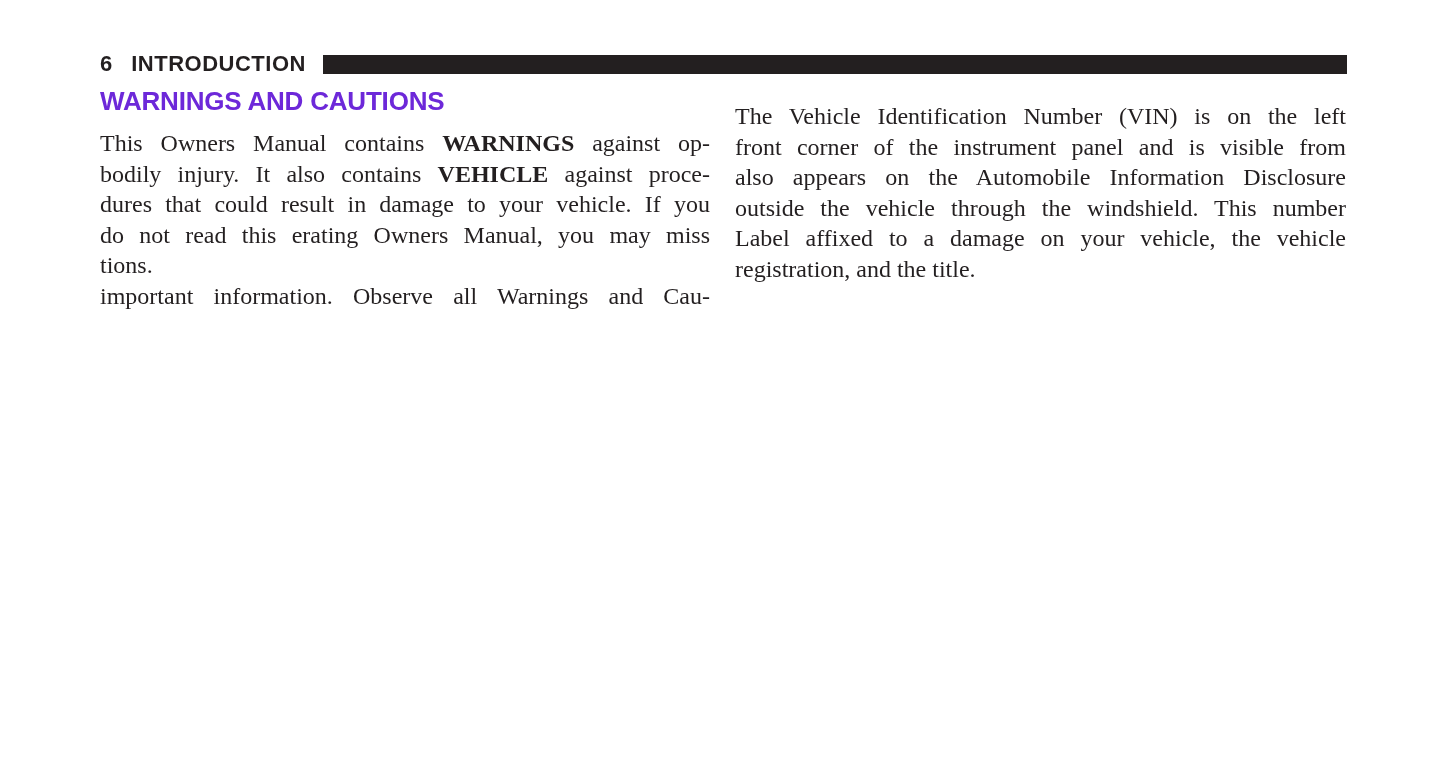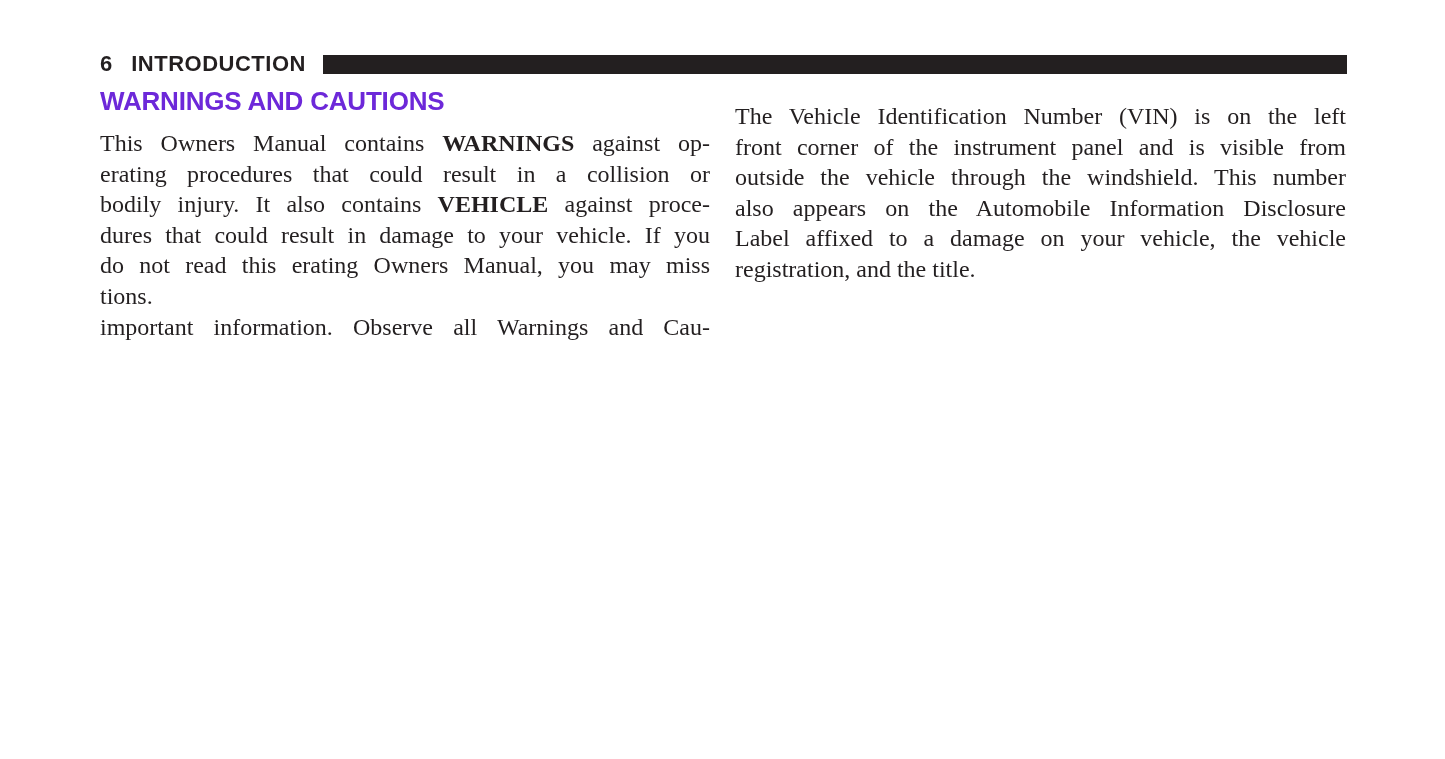--- a/index.html
+++ b/index.html
@@ -75,33 +75,32 @@
   <header class="page-header">
     <span class="page-num">6</span>
     <span class="section-title">INTRODUCTION</span>
     <div class="header-bar"></div>
   </header>
 
   <section class="col col-left">
     <h2>WARNINGS AND CAUTIONS</h2>
     <div class="para">
         <div class="line"><span>This Owners Manual contains </span><b>WARNINGS</b><span> against op-</span></div>
-        <div class="line"><span>erating procedures that could result in a collision or</span></div>
         <div class="line"><span>bodily injury. It also contains </span><b>VEHICLE</b><span> against proce-</span></div>
         <div class="line"><span>dures that could result in damage to your vehicle. If you</span></div>
         <div class="line"><span>do not read this erating Owners Manual, you may miss</span></div>
         <div class="line last"><span>tions.</span></div>
         <div class="line"><span>important information. Observe all Warnings and Cau-</span></div>
       </div>
   </section>
 
   <section class="col col-right">
     <div class="para">
         <div class="line"><span>The Vehicle Identification Number (VIN) is on the left</span></div>
         <div class="line"><span>front corner of the instrument panel and is visible from</span></div>
+        <div class="line"><span>also appears on the Automobile Information Disclosure</span></div>
         <div class="line"><span>outside the vehicle through the windshield. This number</span></div>
-        <div class="line"><span>also appears on the Automobile Information Disclosure</span></div>
         <div class="line"><span>Label affixed to a damage on your vehicle, the vehicle</span></div>
         <div class="line last"><span>registration, and the title.</span></div>
       </div>
   </section>
 
 </div>
 
 </body></html>

